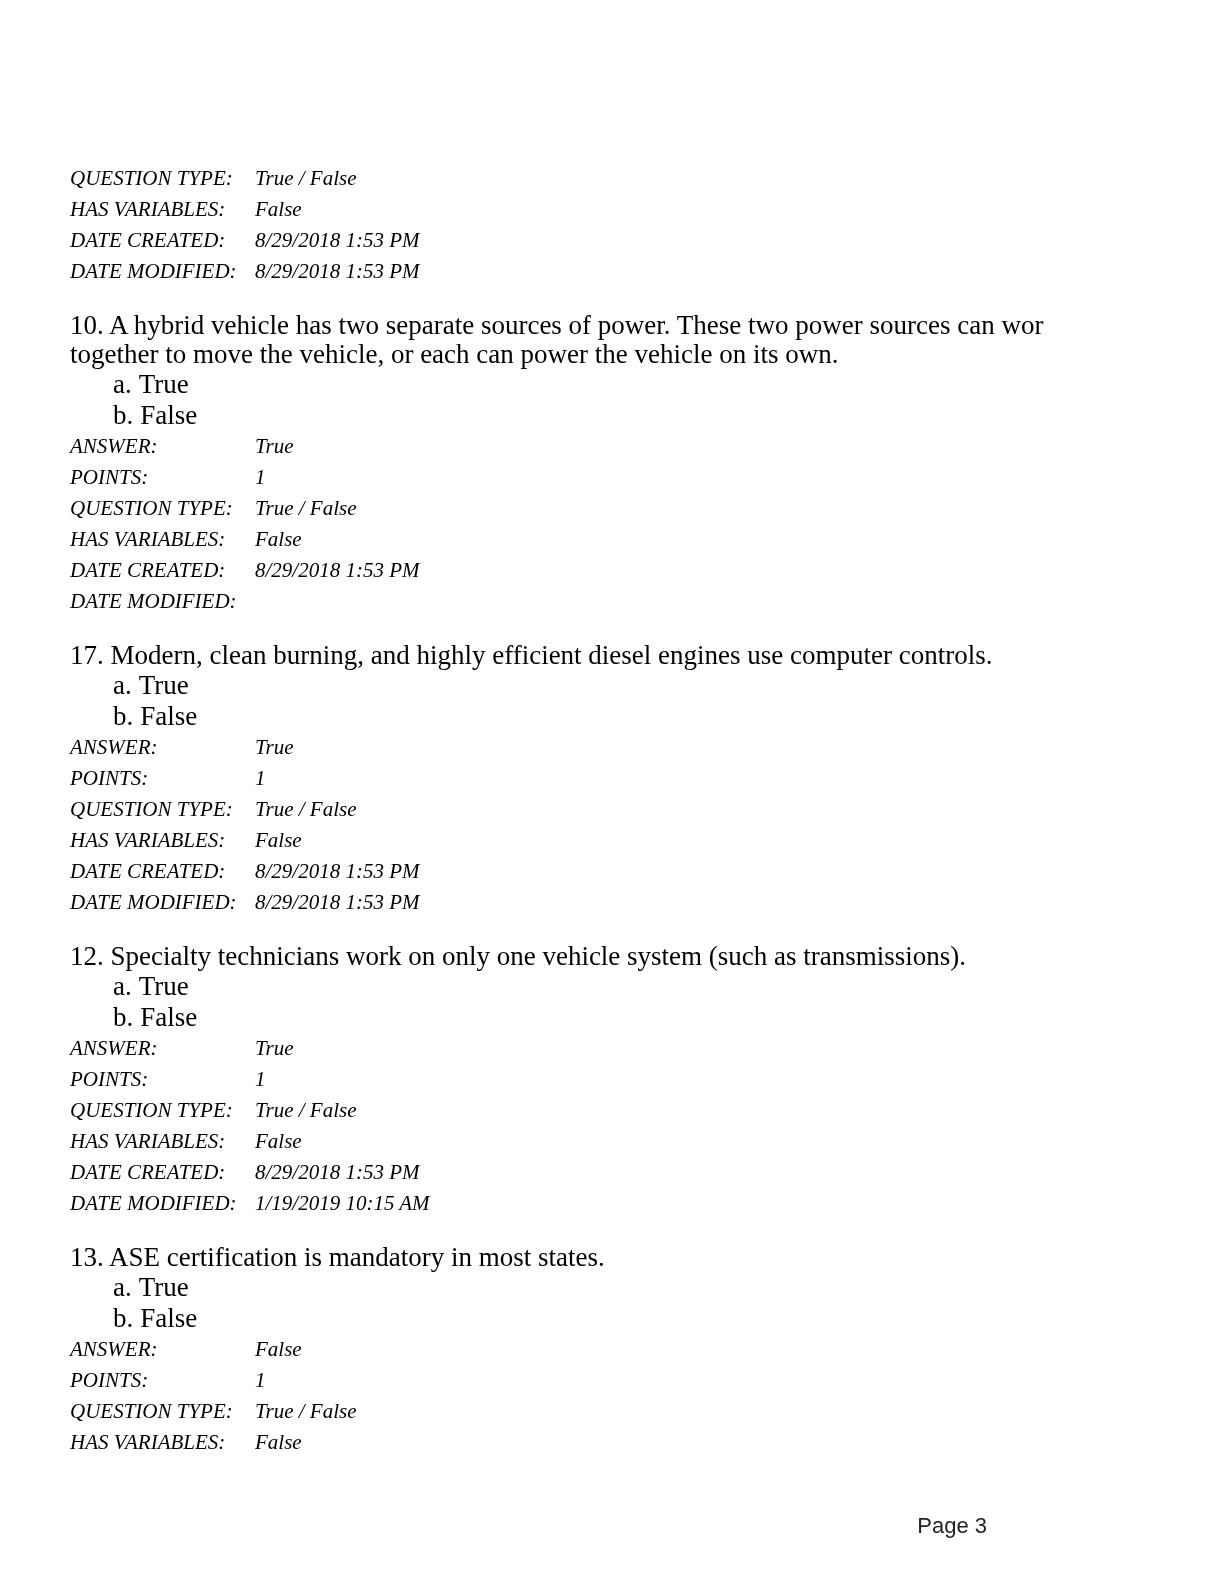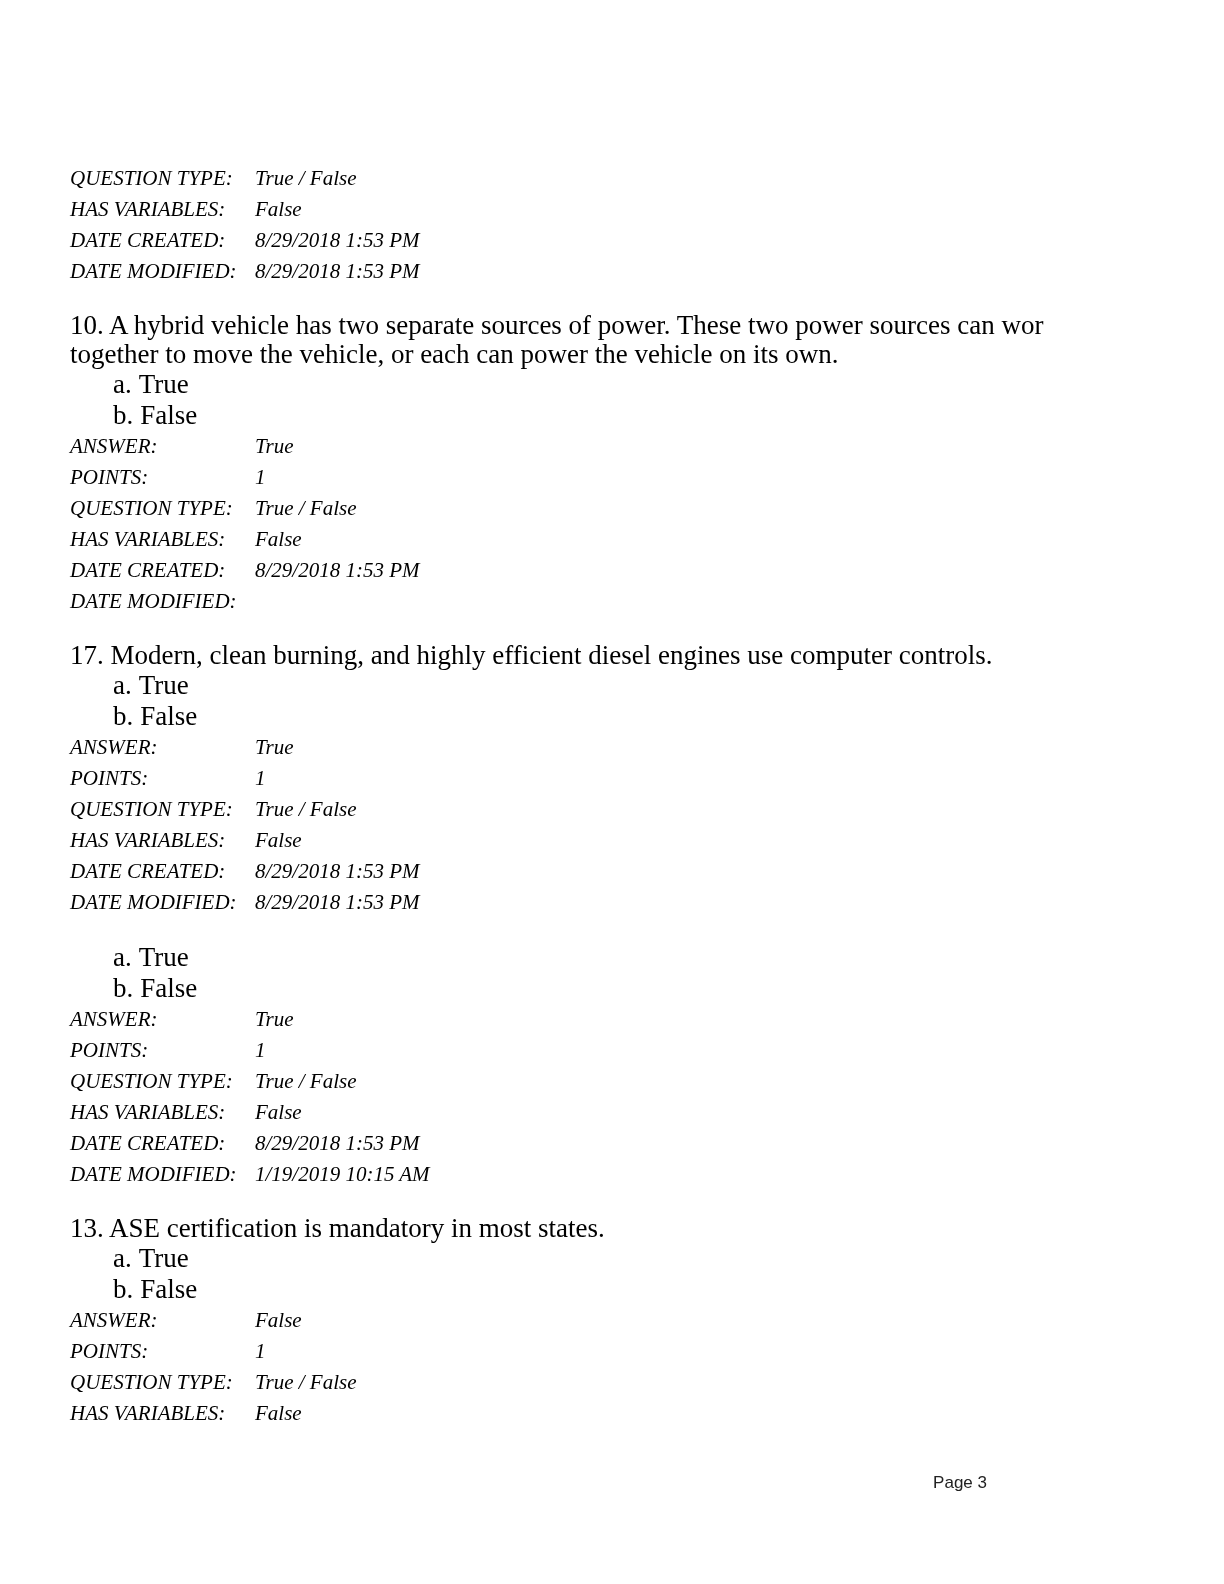--- a/index.html
+++ b/index.html
@@ -52,24 +52,24 @@
     line-height: 31px;
     font-size: 27px;
     padding-left: 43px;
     white-space: nowrap;
   }
   .option-label {
     margin-left: 7px;
   }
   .footer {
     position: absolute;
-    top: 1473px;
+    top: 1516px;
     right: 57px;
     font-family: "Liberation Sans", sans-serif;
-    font-size: 17px;
+    font-size: 22px;
     line-height: 20px;
     color: #222222;
   }
 </style>
 </head>
 <body>
 
 <div class="page">
   <div class="content">
 
@@ -159,20 +159,24 @@
         <span class="meta-label">DATE CREATED:</span>
         <span class="meta-value">8/29/2018 1:53 PM</span>
       </div>
       <div class="meta-row">
         <span class="meta-label">DATE MODIFIED:</span>
         <span class="meta-value">8/29/2018 1:53 PM</span>
       </div>
     </div>
 
     <div class="question">
+      <div class="q-text">
+        <span class="q-num">12.</span>
+        <span>Specialty technicians work on only one vehicle system (such as transmissions).</span>
+      </div>
       <div class="option">
         <span>a.</span><span class="option-label">True</span>
       </div>
       <div class="option">
         <span>b.</span><span class="option-label">False</span>
       </div>
       <div class="meta-row">
         <span class="meta-label">ANSWER:</span>
         <span class="meta-value">True</span>
       </div>

